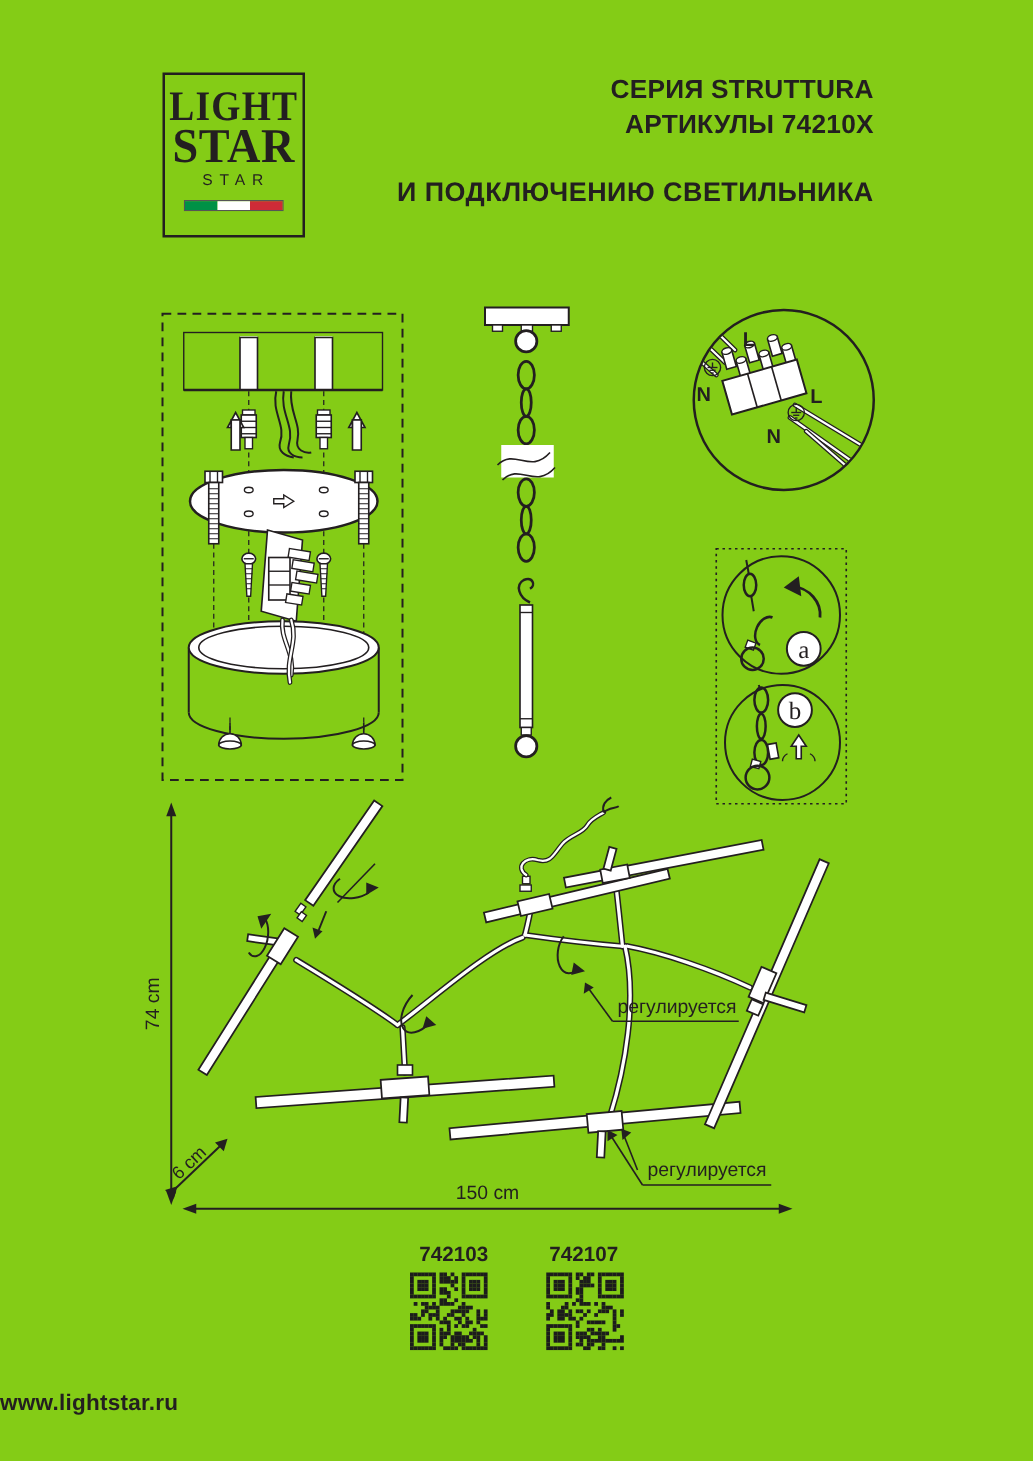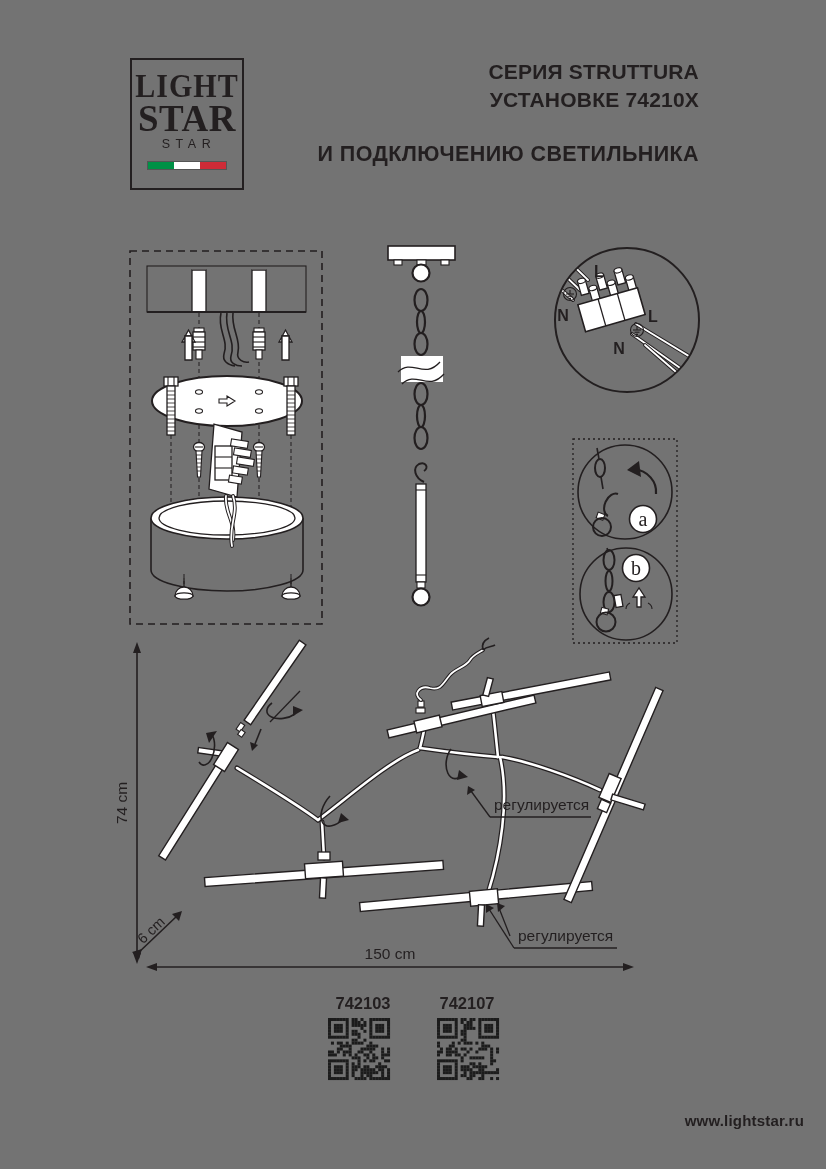--- a/index.html
+++ b/index.html
@@ -1,35 +1,35 @@
 <!DOCTYPE html>
 <html><head>
 <meta charset="utf-8">
 <style>
   html,body{margin:0;padding:0;background:#e8e8e8;}
-  .page{position:relative;width:826px;height:1169px;background:#737373;margin:0 auto;
+  .page{position:relative;width:826px;height:1169px;background:#84cc16;margin:0 auto;
         font-family:"Liberation Sans",sans-serif;color:#231f20;overflow:hidden;}
   .page svg{position:absolute;left:0;top:0;}
 
   
   .logo{position:absolute;left:130px;top:58px;width:114px;height:132px;
         border:2px solid #231f20;box-sizing:border-box;text-align:center;}
   .logo-light{font-family:"Liberation Serif",serif;font-weight:bold;font-size:30px;
         line-height:30px;letter-spacing:1px;margin-top:11px;transform:scaleY(1.12);}
   .logo-star{font-family:"Liberation Serif",serif;font-weight:bold;font-size:37px;
         line-height:33px;letter-spacing:0.5px;transform:scaleY(1.05);}
   .logo-group{font-size:12.5px;letter-spacing:5.5px;text-indent:4px;margin-top:3px;}
   .logo-flag{margin-top:5px;}
   .hdr-right{position:absolute;right:127px;text-align:right;font-weight:bold;color:#231f20;}
   .series{top:58px;font-size:21px;line-height:28px;letter-spacing:0.2px;}
   .instr{top:141px;font-size:21.5px;line-height:27.5px;}
   .instr .l1{letter-spacing:1.8px;}
   .instr .l2{letter-spacing:0.4px;}
-  .footer{position:absolute;left:0;top:1112px;width:804px;text-align:right;
-        font-weight:bold;font-size:15px;letter-spacing:0.2px;}
+  .footer{position:absolute;left:0;top:1112px;width:804px;text-align:left;
+        font-weight:bold;font-size:18px;letter-spacing:0.2px;}
 
   
   .ln{stroke:#231f20;fill:none;}
   .f{fill:#ffffff;stroke:#231f20;}
   .s1{stroke-width:1.1;} .s13{stroke-width:1.3;} .s16{stroke-width:1.6;} .s2{stroke-width:2;} .s22{stroke-width:2.2;}
   .tb{stroke:#231f20;stroke-width:5;fill:none;stroke-linecap:round;}
   .tw{stroke:#ffffff;stroke-width:2.6;fill:none;stroke-linecap:round;}
   .wb{stroke:#231f20;stroke-width:3.8;fill:none;stroke-linecap:round;}
   .ww{stroke:#ffffff;stroke-width:1.8;fill:none;stroke-linecap:round;}
   .rod{fill:#ffffff;stroke:#231f20;stroke-width:1.4;}
@@ -52,21 +52,21 @@
         <rect x="0.5" y="0.5" width="79" height="8" fill="none" stroke="#555" stroke-width="1"></rect>
         <rect x="1" y="1" width="26" height="7" fill="#009146"></rect>
         <rect x="27" y="1" width="26" height="7" fill="#ffffff"></rect>
         <rect x="53" y="1" width="26" height="7" fill="#ce2b37"></rect>
       </svg>
     </div>
   </div>
 
   <div class="hdr-right series">
     <div>СЕРИЯ STRUTTURA</div>
-    <div>УСТАНОВКЕ 74210X</div>
+    <div>АРТИКУЛЫ 74210X</div>
   </div>
   <div class="hdr-right instr">
     <div class="l2">И ПОДКЛЮЧЕНИЮ СВЕТИЛЬНИКА</div>
   </div>
 
   <svg width="826" height="1169" viewBox="0 0 826 1169">
     <defs>
       <pattern id="hatch" patternUnits="userSpaceOnUse" width="6" height="6" patternTransform="rotate(45)">
         <line x1="0" y1="0" x2="0" y2="6" stroke="#231f20" stroke-width="1.1"></line>
       </pattern>

